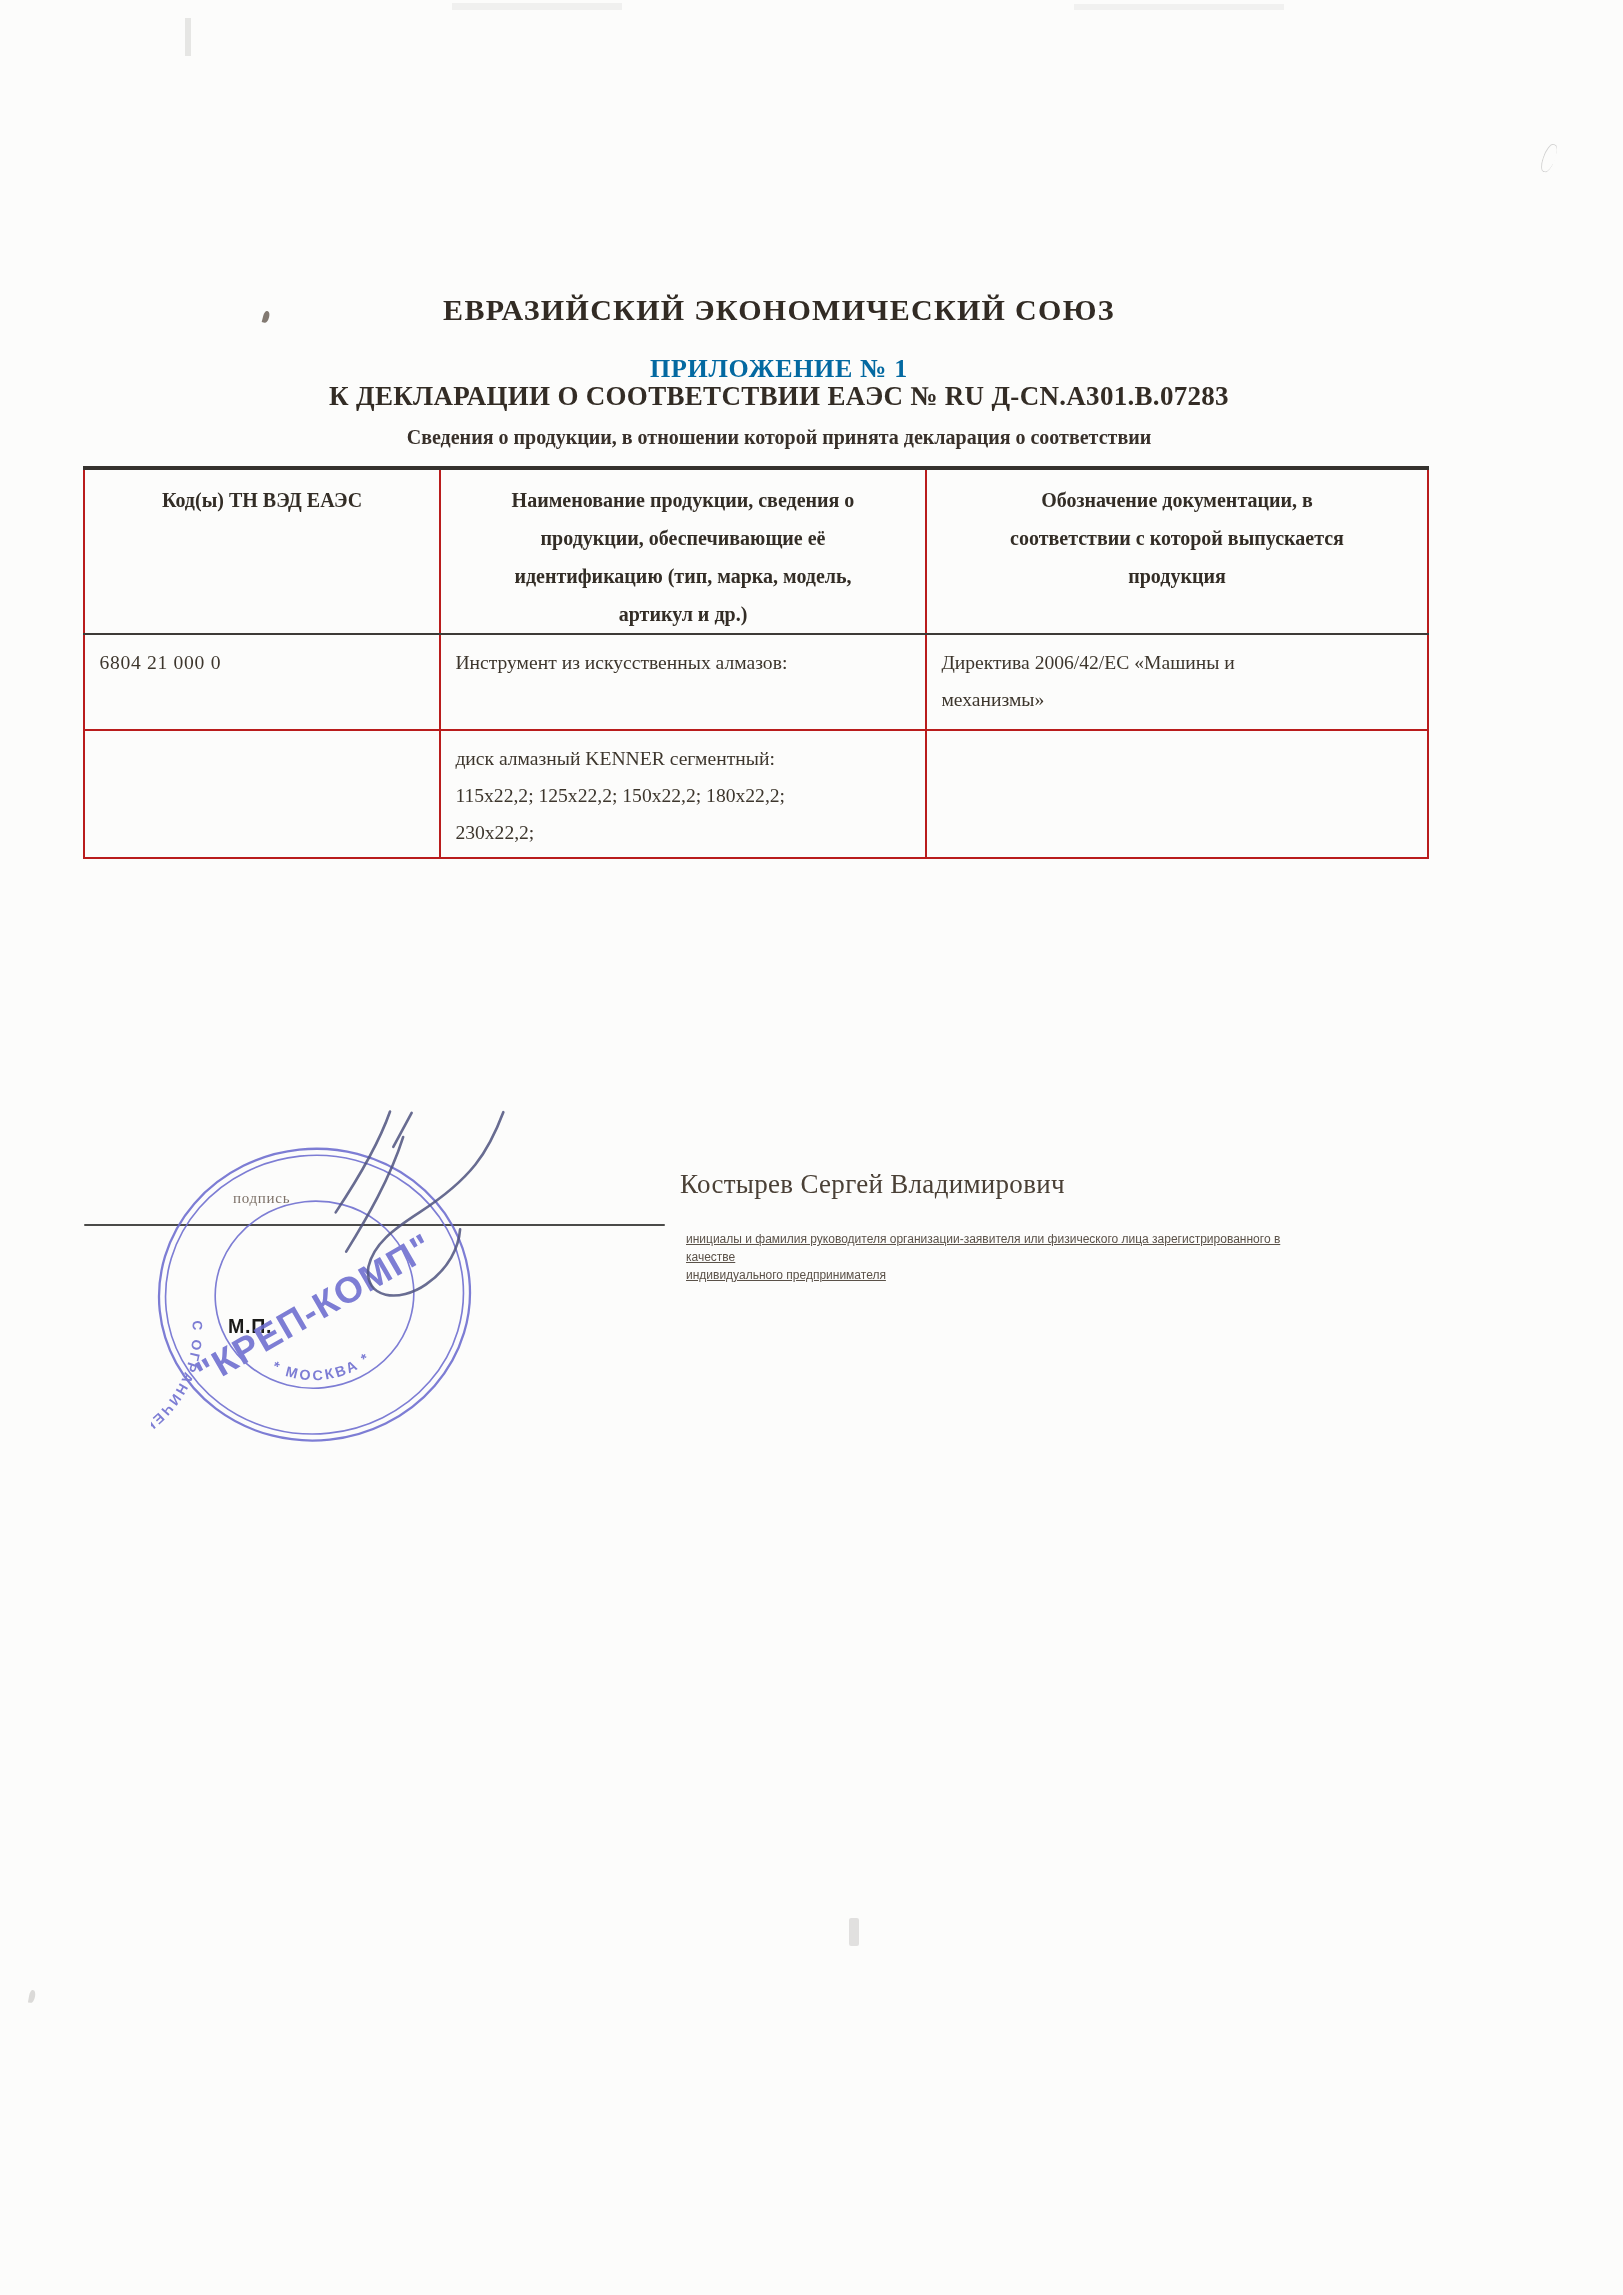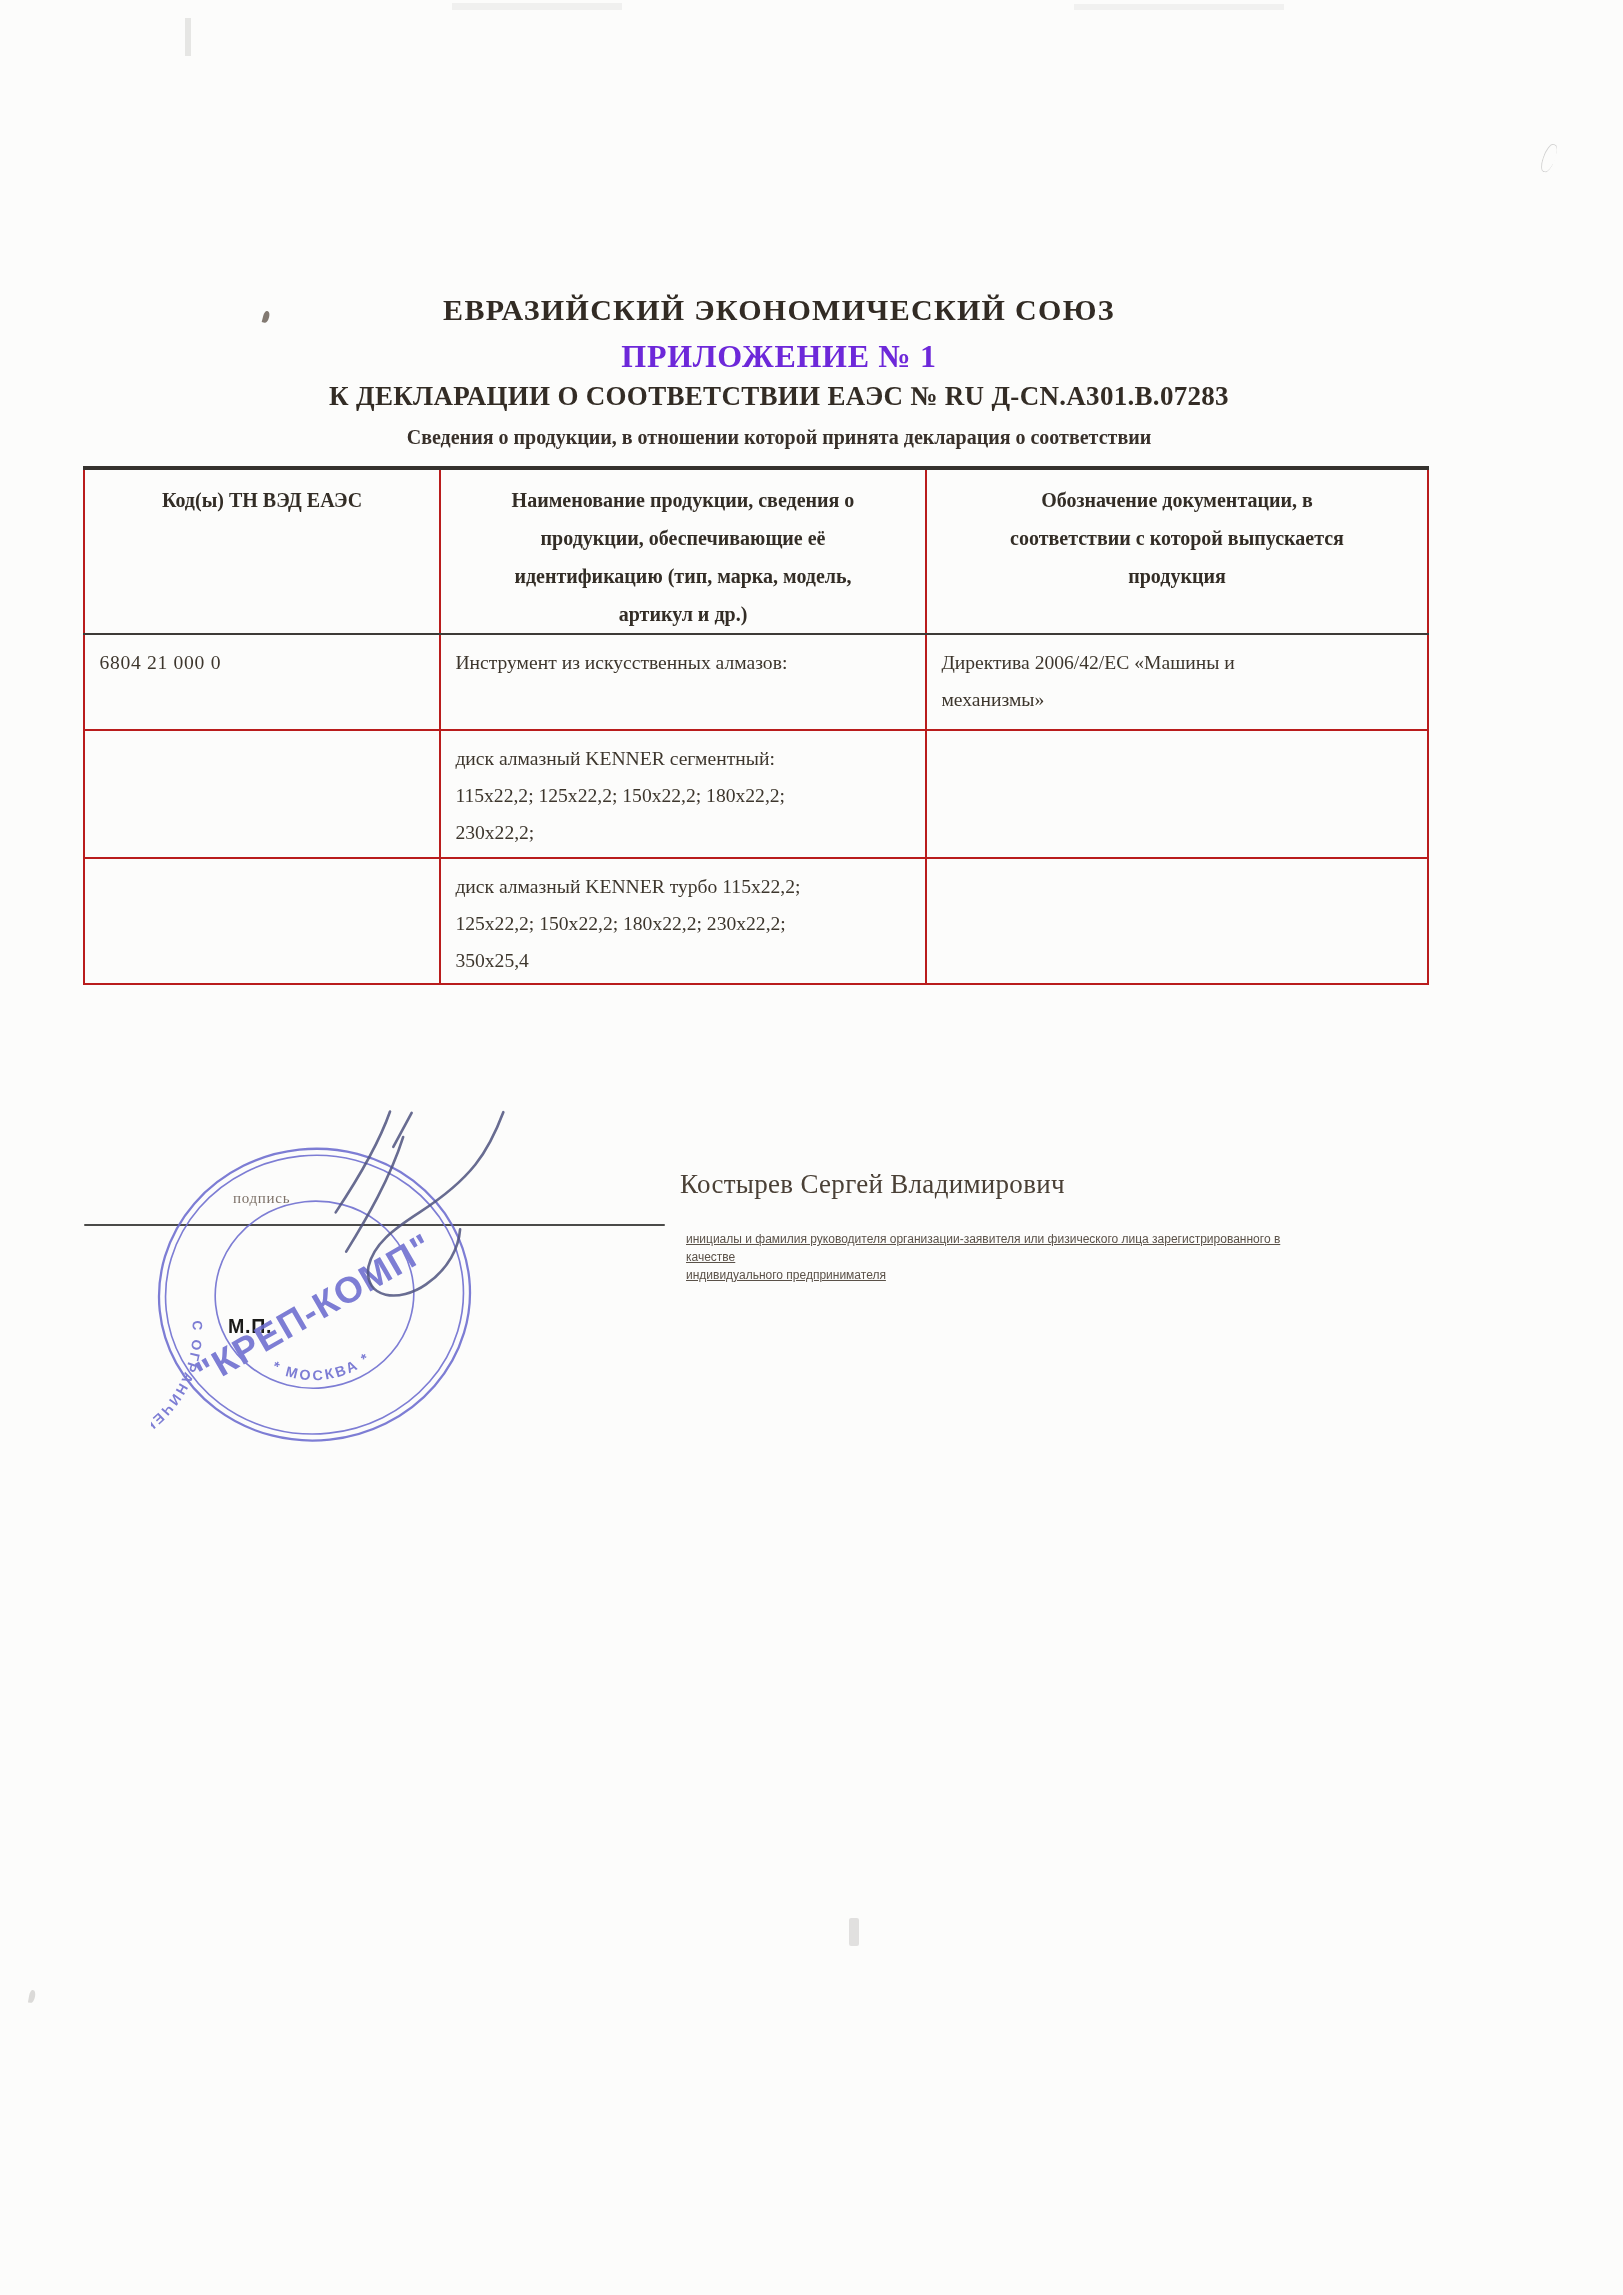--- a/index.html
+++ b/index.html
@@ -5,21 +5,21 @@
   html,body{margin:0;padding:0;background:#e9e9e7;}
   #page{
     position:relative; width:1623px; height:2295px;
     background:#fcfcfb; overflow:hidden;
     font-family:"Liberation Serif","DejaVu Serif",serif;
     color:#3c352c;
   }
   
   .doc-header{position:absolute; left:26px; top:0; width:1506px; text-align:center;}
   .t1{position:absolute; top:293px; left:0; width:100%; font-size:30px; font-weight:bold; letter-spacing:1.3px; color:#322b24;}
-  .t2{position:absolute; top:338px; left:0; width:100%; font-size:32px; font-weight:bold; letter-spacing:0.7px; color:#6d28d9;}
+  .t2{position:absolute; top:354px; left:0; width:100%; font-size:26px; font-weight:bold; letter-spacing:0.7px; color:#0369a1;}
   .t3{position:absolute; top:381px; left:0; width:100%; font-size:27px; font-weight:bold; letter-spacing:0.3px; color:#332c25;}
   .t4{position:absolute; top:426px; left:0; width:100%; font-size:20px; font-weight:bold; color:#38302a;}
   
   .decl-table{
     position:absolute; left:83px; top:466px; width:1344px;
     border-collapse:collapse; table-layout:fixed;
     font-size:19.6px; color:#3d362d;
   }
   .decl-table td{border:2px solid #b91c1c; vertical-align:top; padding:9.2px 14.4px 0 14.4px;}
   .decl-table tr.hdr td{
@@ -112,29 +112,20 @@
     </tr>
     <tr style="height:128px">
       <td></td>
       <td>
         <div class="cell-lines">диск алмазный KENNER сегментный:
 115х22,2; 125х22,2; 150х22,2; 180х22,2;
 230х22,2;</div>
       </td>
       <td></td>
     </tr>
-    <tr style="height:126px">
-      <td></td>
-      <td>
-        <div class="cell-lines">диск алмазный KENNER турбо 115х22,2;
-125х22,2; 150х22,2; 180х22,2; 230х22,2;
-350х25,4</div>
-      </td>
-      <td></td>
-    </tr>
   </tbody>
     </table>
 
   <div class="sig-line"></div>
   <div class="sig-label">подпись</div>
   <div class="sig-name">Костырев Сергей Владимирович</div>
   <div class="sig-caption">инициалы и фамилия руководителя организации-заявителя или физического лица  зарегистрированного в качестве
 индивидуального предпринимателя</div>
   <div class="mp-label">М.П.</div>
 

